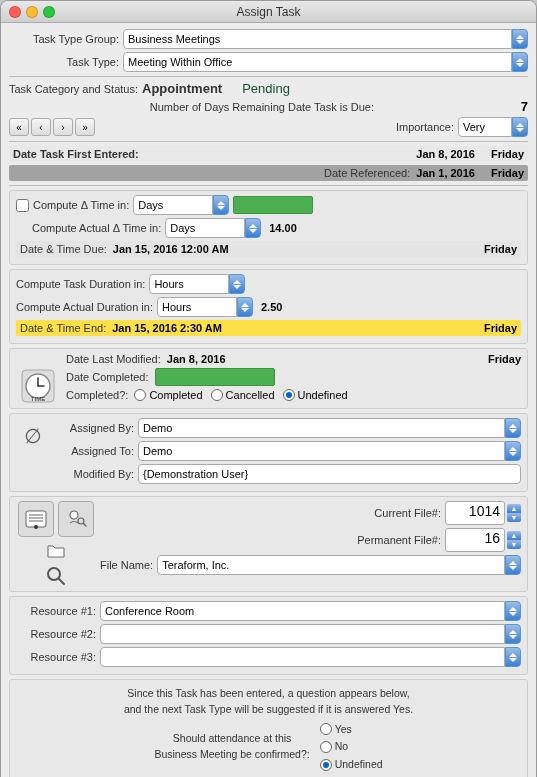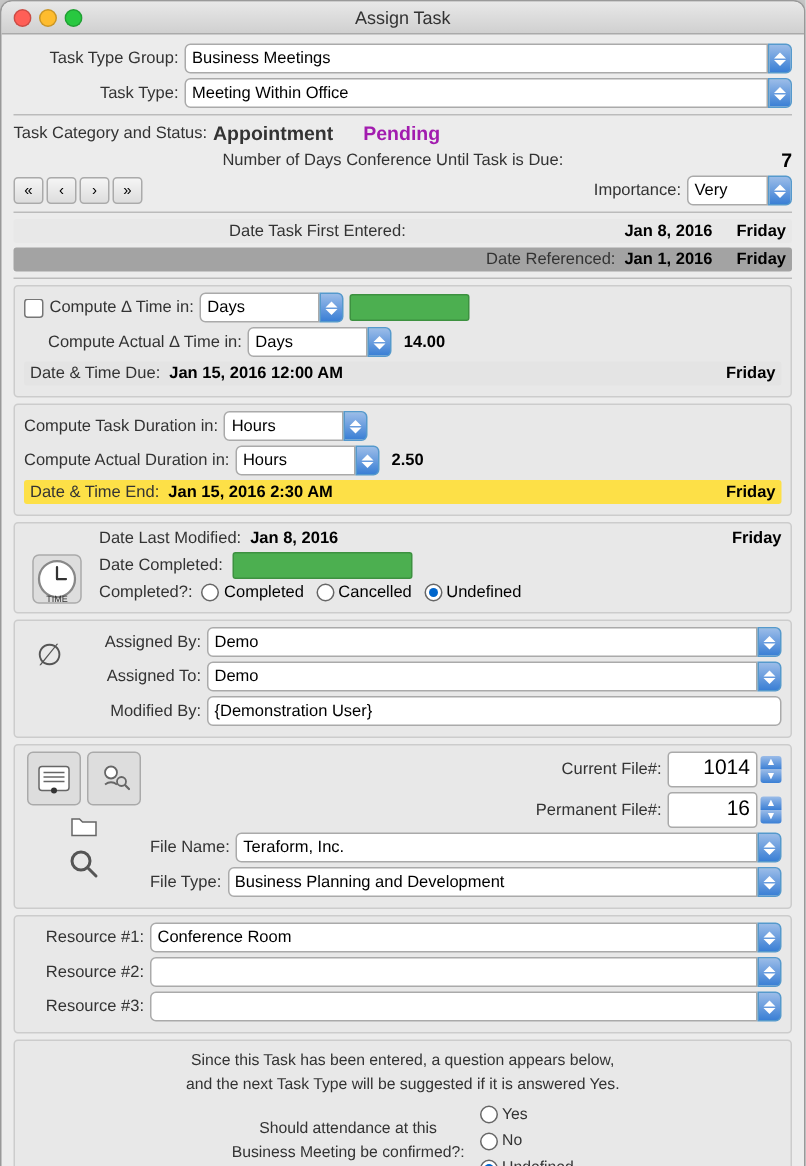--- a/index.html
+++ b/index.html
@@ -77,22 +77,22 @@
       margin-right: 4px;
     }
     .cat-value {
       font-size: 13px;
       font-weight: bold;
       color: #333;
       margin-right: 20px;
     }
     .status-pending {
       font-size: 13px;
-      font-weight: bold;
-      color: #a21caf;
+      font-weight: normal;
+      color: #14532d;
     }
     .days-row {
       display: flex;
       align-items: center;
       margin-bottom: 3px;
     }
     .nav-btn {
       background: linear-gradient(to bottom, #f5f5f5, #ddd);
       border: 1px solid #aaa;
       border-radius: 3px;
@@ -271,21 +271,21 @@
 
     <div class="divider"></div>
 
     <div class="category-row">
       <span class="cat-label">Task Category and Status:</span>
       <span class="cat-value">Appointment</span>
       <span class="status-pending">Pending</span>
     </div>
 
     <div class="days-row">
-      <span class="label" style="flex:1; text-align:center;">Number of Days Conference Until Task is Due:</span>
+      <span class="label" style="flex:1; text-align:center;">Number of Days Remaining Date Task is Due:</span>
       <span style="font-size:13px; font-weight:bold; margin-left:6px;">7</span>
     </div>
 
     <div class="row">
       <button class="nav-btn">«</button>
       <button class="nav-btn">‹</button>
       <button class="nav-btn">›</button>
       <button class="nav-btn">»</button>
       <span style="flex:1;"></span>
       <span class="label" style="margin-right:4px;">Importance:</span>
@@ -294,21 +294,21 @@
         <div class="sel-btn">
           <div class="small-arrow-up"></div>
           <div class="small-arrow-down"></div>
         </div>
       </div>
     </div>
 
     <div class="divider"></div>
 
     <div class="row" style="background:#e8e8e8; padding:2px 4px; border-radius:2px; margin-bottom:3px;">
-      <span class="label" style="flex:1; text-align:center; margin-right:6px;">Date Task First Entered:</span>
+      <span class="label" style="flex:1; text-align:left; margin-right:6px;font-weight:bold;">Date Task First Entered:</span>
       <span style="font-weight:bold; margin-right:16px;">Jan 8, 2016</span>
       <span style="font-weight:bold;">Friday</span>
     </div>
 
     <div class="row" style="background:#a3a3a3; padding:2px 4px; border-radius:2px; margin-bottom:4px;">
       <span class="label" style="flex:1; text-align:right; margin-right:6px;">Date Referenced:</span>
       <span style="font-weight:bold; margin-right:16px;">Jan 1, 2016</span>
       <span style="font-weight:bold;">Friday</span>
     </div>
 
@@ -522,30 +522,20 @@
           <span class="label" style="margin-right:4px;">File Name:</span>
           <div class="full-sel-wrap">
             <div class="sel-text">Teraform, Inc.</div>
             <div class="sel-btn">
               <div class="small-arrow-up"></div>
               <div class="small-arrow-down"></div>
             </div>
           </div>
         </div>
 
-        <div class="row">
-          <span class="label" style="margin-right:4px;">File Type:</span>
-          <div class="full-sel-wrap">
-            <div class="sel-text">Business Planning and Development</div>
-            <div class="sel-btn">
-              <div class="small-arrow-up"></div>
-              <div class="small-arrow-down"></div>
-            </div>
-          </div>
-        </div>
       </div>
     </div>
 
     <div class="section-box">
 
       <div class="row" style="margin-bottom:3px;">
         <span class="label" style="width:80px; margin-right:4px;">Resource #1:</span>
         <div class="full-sel-wrap">
           <div class="sel-text">Conference Room</div>
           <div class="sel-btn">

